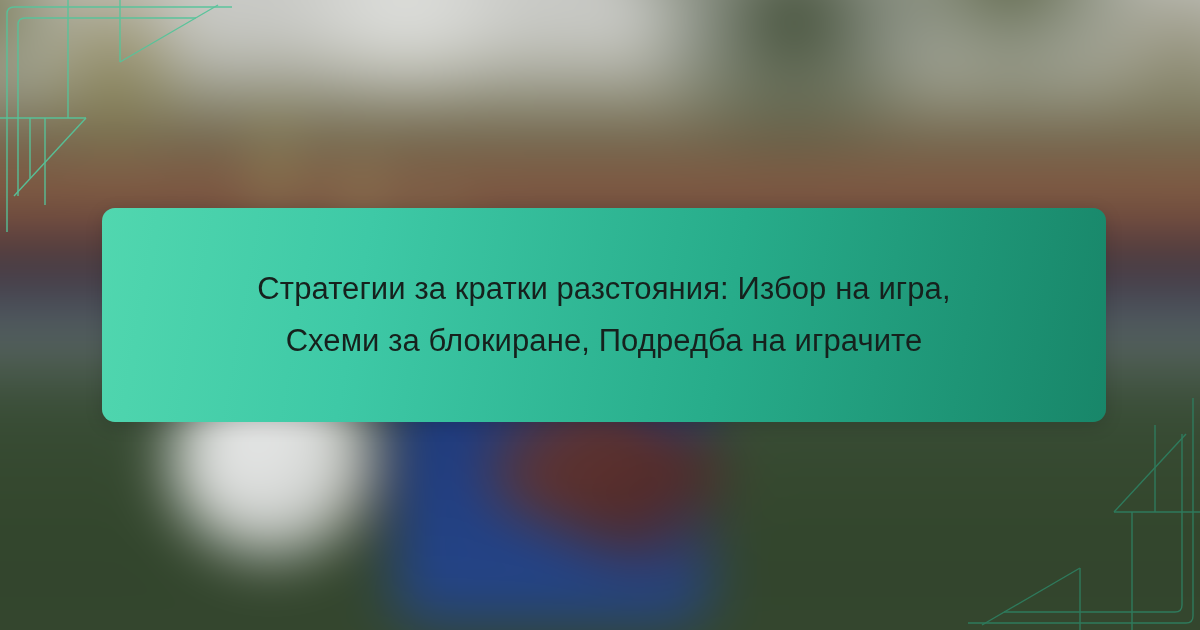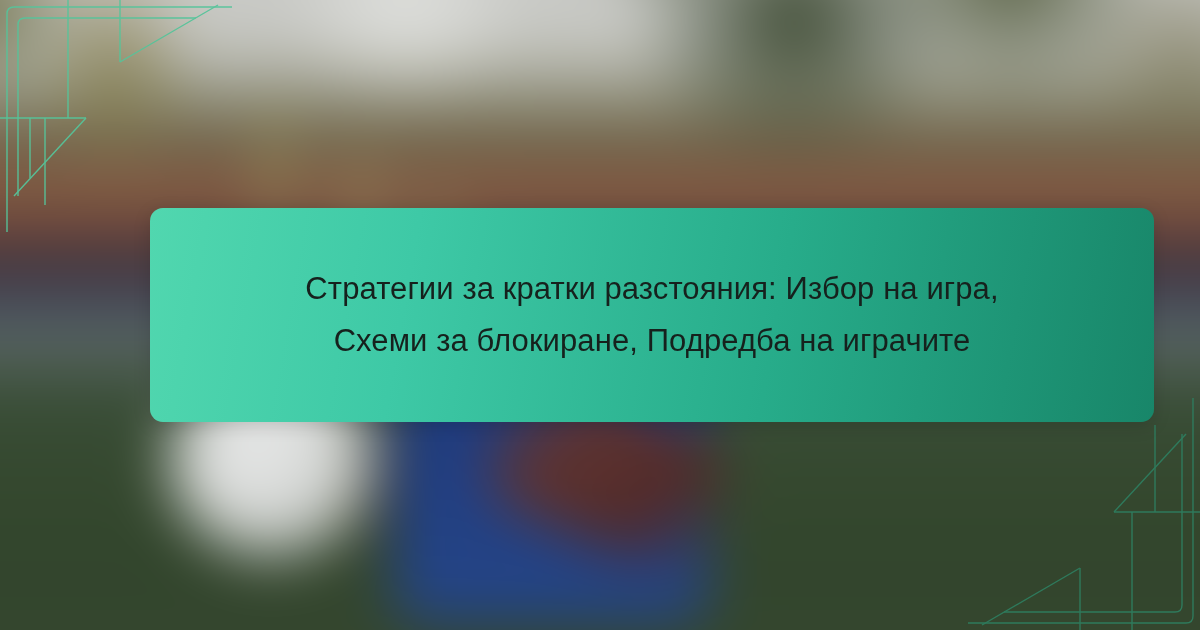--- a/index.html
+++ b/index.html
@@ -154,21 +154,20 @@
     width: 1004px;
     height: 214px;
     border-radius: 13px;
     background: linear-gradient(100deg, #51d7af 0%, #3ec9a6 26%, #27ac8a 62%, #188669 100%);
     box-shadow: 0 4px 18px rgba(0,0,0,0.14);
     display: flex;
     align-items: center;
     justify-content: center;
     box-sizing: border-box;
     padding: 0 46px;
-    margin-left: 48px;
   }
 
   .card-title {
     margin: 0;
     width: 100%;
     text-align: center;
     font-size: 31px;
     font-weight: 400;
     line-height: 52px;
     letter-spacing: 0.1px;

